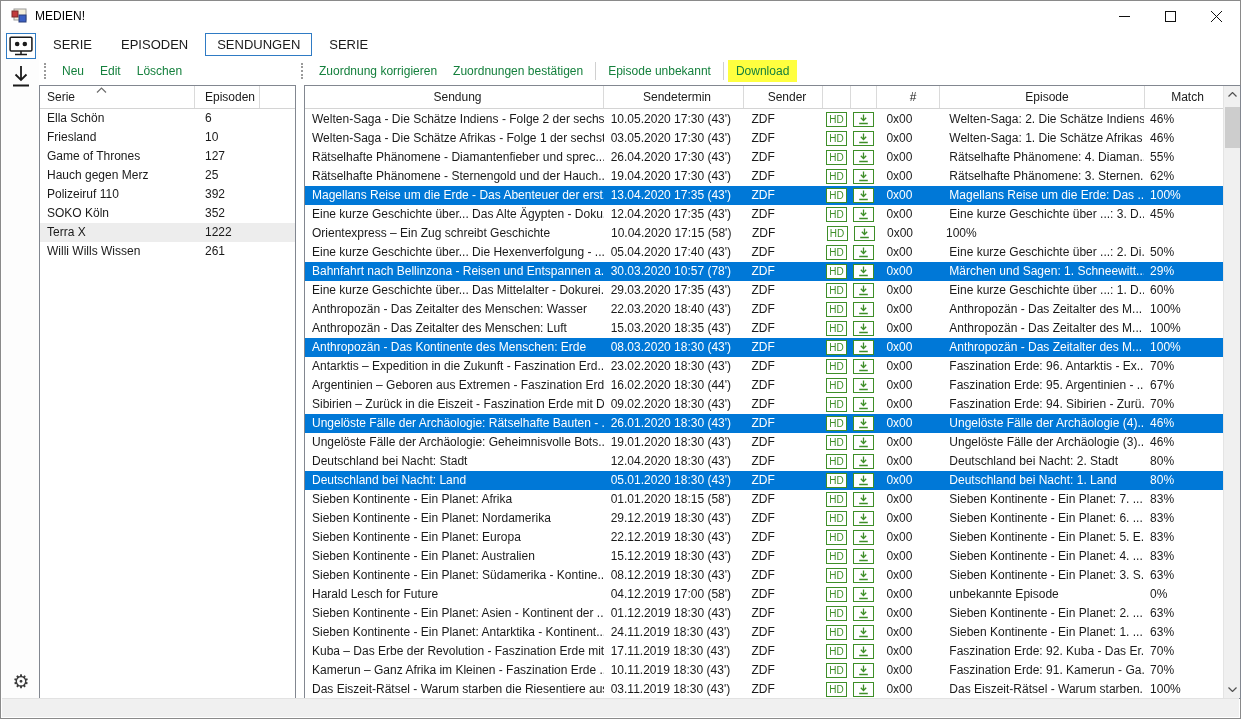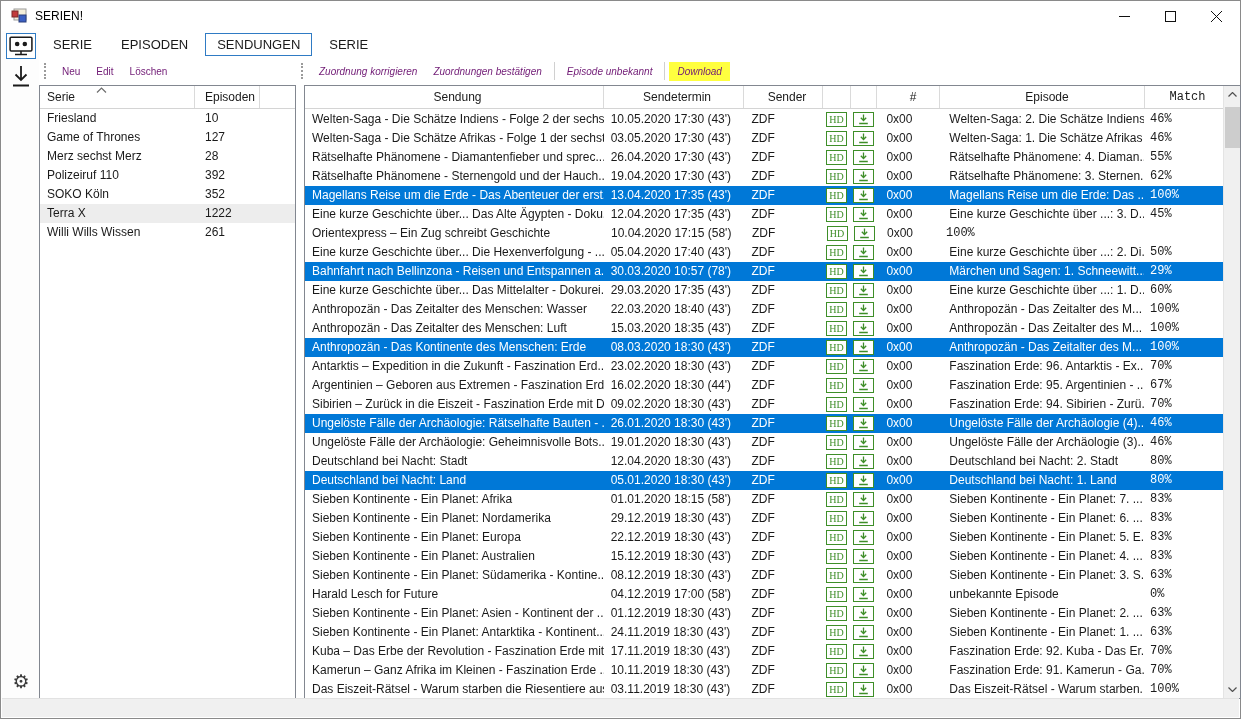--- a/index.html
+++ b/index.html
@@ -24,23 +24,23 @@
   .side-strip { position:absolute; left:1px; top:30px; width:37px; bottom:20px; background:#fdfdfd; }
   .tv-btn { position:absolute; left:4px; top:2px; width:30px; height:26px; border:1px solid #2f7bc4; background:#fff;
             display:flex; align-items:center; justify-content:center; }
   .import-btn { position:absolute; left:6px; top:32px; width:26px; height:28px; display:flex; align-items:center; justify-content:center; }
   .gear-btn { position:absolute; left:6px; bottom:4px; width:26px; height:26px; font-size:19px; color:#3a3a3a;
               display:flex; align-items:center; justify-content:center; }
 
   
   .toolbar { position:absolute; top:56px; height:28px; display:flex; align-items:center; background:#fff; }
   .toolbar.tb-left { left:38px; width:257px; }
-  .toolbar.tb-main { left:295px; right:1px;font-style:italic; }
+  .toolbar.tb-main { left:295px; right:1px; }
   .grip { width:4px; height:16px; border-left:2px dotted #9b9b9b; margin:0 6px 0 5px; }
-  .tb-item { font-size:10px; color:#701a75; padding:4px 8px; white-space:nowrap; }
+  .tb-item { font-size:12px; color:#15803d; padding:4px 8px; white-space:nowrap; }
   .tb-item.hl { background:#ffff3f; }
   .tb-sep { width:1px; height:18px; background:#d0d0d0; margin:0 4px; }
 
   
   .series-table { position:absolute; left:38px; top:84px; width:257px; height:614px; background:#fff; border:1px solid #828790; }
   .s-header { display:flex; height:23px; border-bottom:1px solid #d4d4d4; position:relative; }
   .s-hcell { font-size:12px; color:#1a1a1a; line-height:23px; border-right:1px solid #dadada; overflow:hidden; white-space:nowrap; }
   .s-serie { width:155px; padding-left:7px; }
   .s-episoden { width:65px; padding-left:10px; }
   .s-fill { flex:1; border-right:none !important; }
@@ -53,25 +53,25 @@
   .send-table { position:absolute; left:303px; top:84px; width:937px; height:614px; background:#fff; border:1px solid #828790; }
   .m-header { display:flex; height:23px; border-bottom:1px solid #d4d4d4; }
   .m-hcell { font-size:12px; color:#1a1a1a; line-height:23px; border-right:1px solid #dadada; overflow:hidden; white-space:nowrap;text-align:center; }
   .m-body { position:absolute; top:24px; left:0; right:17px; bottom:0; overflow:hidden; }
   .m-row { display:flex; height:19px; font-size:12px; color:#1a1a1a; line-height:19px; }
   .m-row.sel { background:#0078d7; color:#fff; }
   .m-cell { overflow:hidden; white-space:nowrap; }
   .c-sendung { width:299px; padding-left:7px; }
   .c-termin  { width:140px; padding-left:7px; }
   .c-sender  { width:79px;  padding-left:8px; }
-  .c-hd      { width:28px;  display:flex; align-items:center; justify-content:center;font-family:Liberation Serif, serif; }
+  .c-hd      { width:28px;  display:flex; align-items:center; justify-content:center; }
   .c-dl      { width:26px;  display:flex; align-items:center; justify-content:center; }
   .c-hash    { width:63px;  padding-left:10px; }
   .c-episode { width:205px; padding-left:10px; }
-  .c-match   { width:79px;  padding-left:6px;font-family:Liberation Mono, monospace; }
+  .c-match   { width:79px;  padding-left:6px; }
   .hd-badge { display:inline-block; width:21px; height:15px; border:1px solid #3e8e28; color:#3e8e28; background:#fff;
               font-size:10px; line-height:13px; text-align:center; }
   .dl-box { display:inline-flex; width:21px; height:15px; border:1px solid #3e8e28; background:#fff;
             align-items:center; justify-content:center; }
 
   
   .vscroll { position:absolute; top:0; right:0; bottom:0; width:17px; background:#f0f0f0; border-left:1px solid #e4e4e4; }
   .sb-arrow { position:absolute; left:0; width:17px; height:17px; display:flex; align-items:center; justify-content:center; }
   .sb-up { top:0; } .sb-down { bottom:0; }
   .sb-thumb { position:absolute; left:1px; top:21px; width:15px; height:41px; background:#cdcdcd; }
@@ -83,21 +83,21 @@
 <body>
 
 <div class="window">
 
   <div class="titlebar">
     <svg class="app-icon" viewBox="0 0 16 16">
       <rect x="3" y="1" width="12" height="11" fill="#f4efda" stroke="#9a9a9a"></rect>
       <rect x="1" y="3" width="6" height="6" fill="#c23b3b" stroke="#7a2a2a"></rect>
       <rect x="8" y="7" width="7" height="7" fill="#3b5fc2" stroke="#2a3f7a"></rect>
     </svg>
-    <span class="title-text">SERIEN!</span>
+    <span class="title-text">MEDIEN!</span>
     <div class="win-controls">
       <div class="win-btn">
         <svg width="11" height="11" viewBox="0 0 11 11">
             <path d="M0 5.5h11" stroke="#111" stroke-width="1"></path>
           </svg>
       </div>
       <div class="win-btn">
         <svg width="11" height="11" viewBox="0 0 11 11">
             <rect x="0.5" y="0.5" width="10" height="10" fill="none" stroke="#111" stroke-width="1"></rect>
           </svg>
@@ -156,30 +156,34 @@
     <div class="s-header">
       <div class="s-hcell s-serie">Serie</div>
       <div class="s-hcell s-episoden">Episoden</div>
       <div class="s-hcell s-fill"></div>
       <svg class="sort-glyph" width="11" height="6" viewBox="0 0 11 6">
         <path d="M1 5.5L5.5 1 10 5.5" fill="none" stroke="#6e6e6e" stroke-width="1.2"></path>
       </svg>
     </div>
     <div id="series-rows">
         <div class="s-row">
+          <div class="s-cell s-serie">Ella Schön</div>
+          <div class="s-cell s-episoden">6</div>
+        </div>
+        <div class="s-row">
           <div class="s-cell s-serie">Friesland</div>
           <div class="s-cell s-episoden">10</div>
         </div>
         <div class="s-row">
           <div class="s-cell s-serie">Game of Thrones</div>
           <div class="s-cell s-episoden">127</div>
         </div>
         <div class="s-row">
-          <div class="s-cell s-serie">Merz sechst Merz</div>
-          <div class="s-cell s-episoden">28</div>
+          <div class="s-cell s-serie">Hauch gegen Merz</div>
+          <div class="s-cell s-episoden">25</div>
         </div>
         <div class="s-row">
           <div class="s-cell s-serie">Polizeiruf 110</div>
           <div class="s-cell s-episoden">392</div>
         </div>
         <div class="s-row">
           <div class="s-cell s-serie">SOKO Köln</div>
           <div class="s-cell s-episoden">352</div>
         </div>
         <div class="s-row hilite" style="background: rgb(237, 237, 237);">

